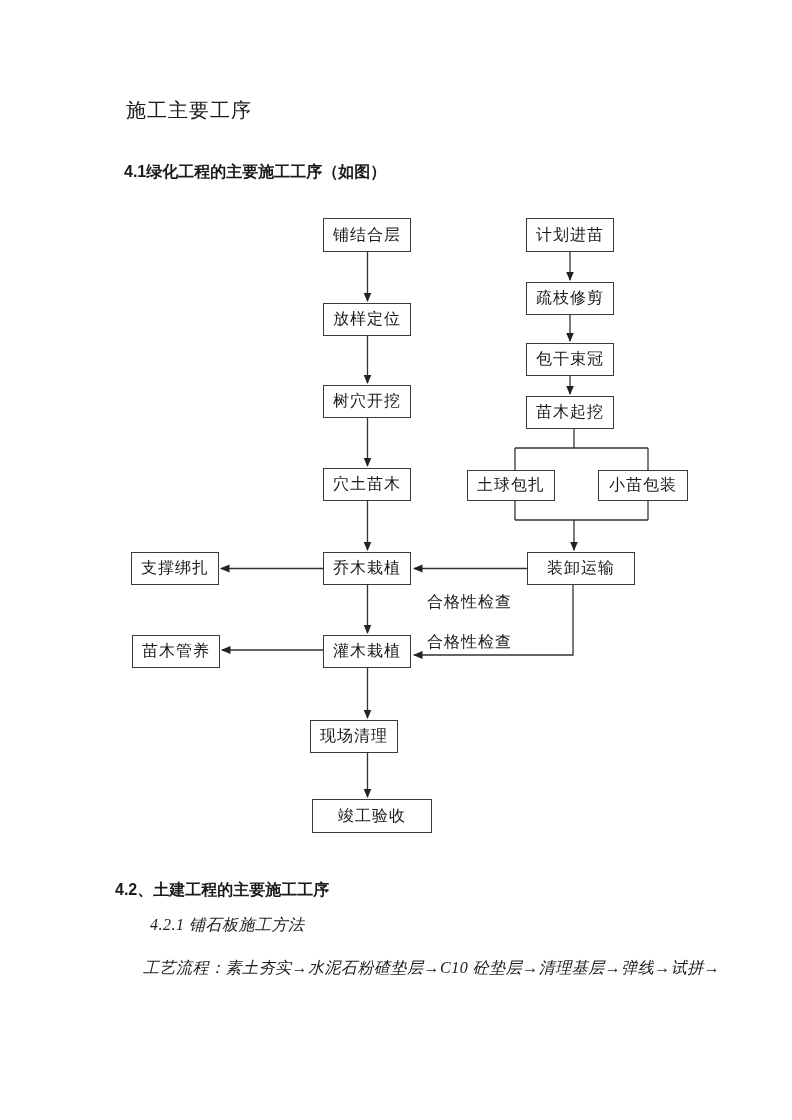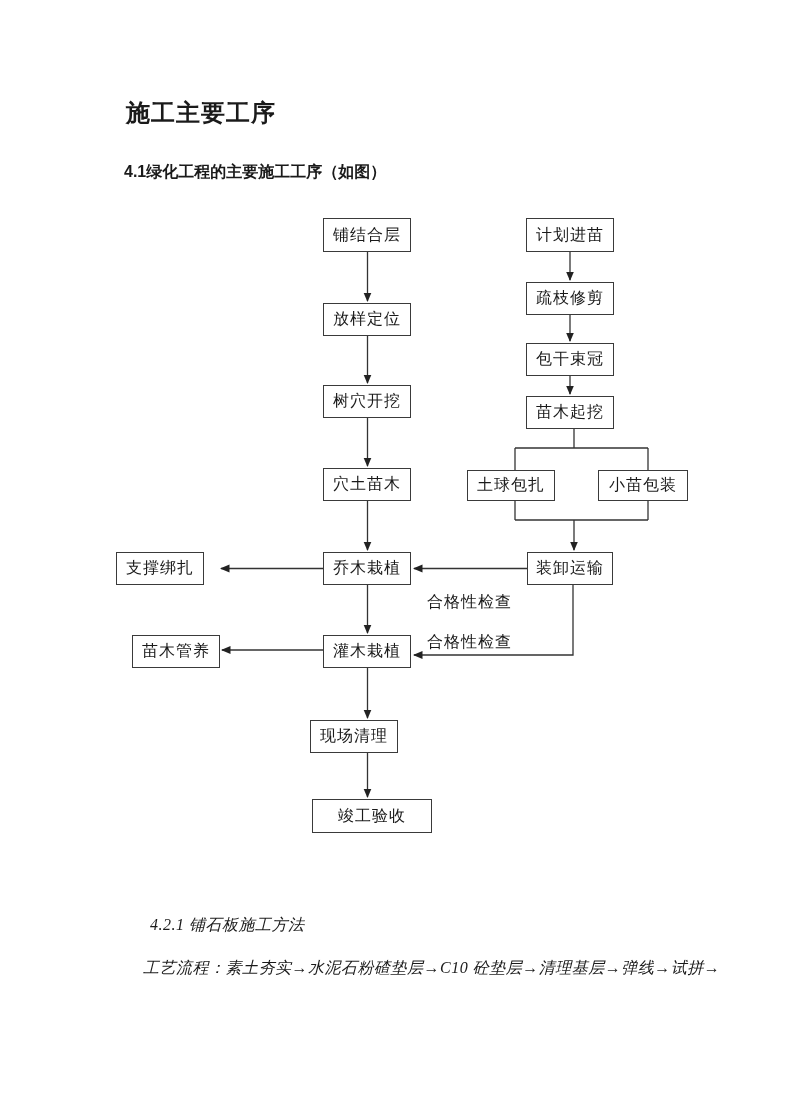--- a/index.html
+++ b/index.html
@@ -7,22 +7,22 @@
     position:relative;
     width:792px;height:1120px;
     background:#ffffff;
     overflow:hidden;
     font-family:"Liberation Serif", serif;
     color:#1a1a1a;
   }
   .abs{position:absolute;margin:0;}
   .doc-title{
     font-family:"Liberation Sans", sans-serif;
-    font-weight:bold;
-    font-size:24px;
+    font-weight:normal;
+    font-size:20px;
     letter-spacing:1px;
     white-space:nowrap;
   }
   .h-bold{
     font-family:"Liberation Sans", sans-serif;
     font-weight:bold;
     font-size:16px;
     white-space:nowrap;
   }
   .body-text{
@@ -117,28 +117,29 @@
     <div class="fbox" style="left:323px;top:635px;">灌木栽植</div>
     <div class="fbox" style="left:310px;top:720px;">现场清理</div>
     <div class="fbox" style="left:312px;top:799px;width:120px;height:34px;">竣工验收</div>
 
     <div class="fbox" style="left:526px;top:218px;height:34px;">计划进苗</div>
     <div class="fbox" style="left:526px;top:282px;">疏枝修剪</div>
     <div class="fbox" style="left:526px;top:343px;">包干束冠</div>
     <div class="fbox" style="left:526px;top:396px;">苗木起挖</div>
     <div class="fbox" style="left:467px;top:470px;height:31px;">土球包扎</div>
     <div class="fbox" style="left:598px;top:470px;width:90px;height:31px;">小苗包装</div>
-    <div class="fbox" style="left:527px;top:552px;width:86px;">装卸运输</div>
+    <div class="fbox" style="left:527px;top:552px;width:108px;">装卸运输</div>
 
-    <div class="fbox" style="left:116px;top:552px;">支撑绑扎</div>
+    <div class="fbox" style="left:131px;top:552px;">支撑绑扎</div>
     <div class="fbox" style="left:132px;top:635px;">苗木管养</div>
 
     <div class="chk" style="left:427px;top:592px;">合格性检查</div>
     <div class="chk" style="left:427px;top:632px;">合格性检查</div>
   </div>
 
+  <h2 class="abs h-bold" style="left:115px;top:880px;">4.2、土建工程的主要施工工序</h2>
 
   <p class="abs kai" style="left:150px;top:915px;">4.2.1 铺石板施工方法</p>
 
   <p class="abs kai" style="left:143px;top:958px;">工艺流程：素土夯实→水泥石粉碴垫层→C10 砼垫层→清理基层→弹线→试拼→</p>
 
 
 </div>
 
 </body></html>

